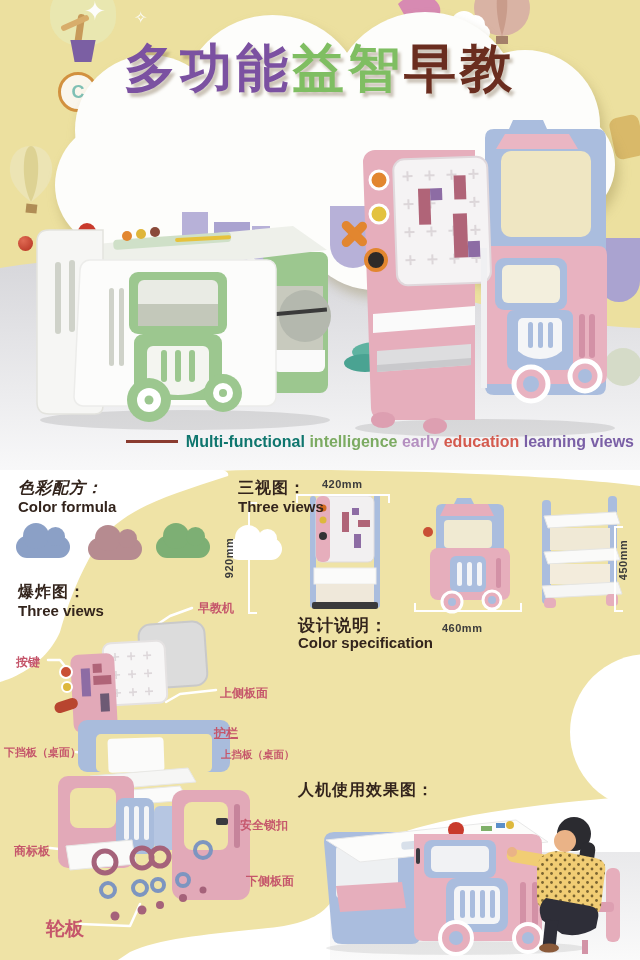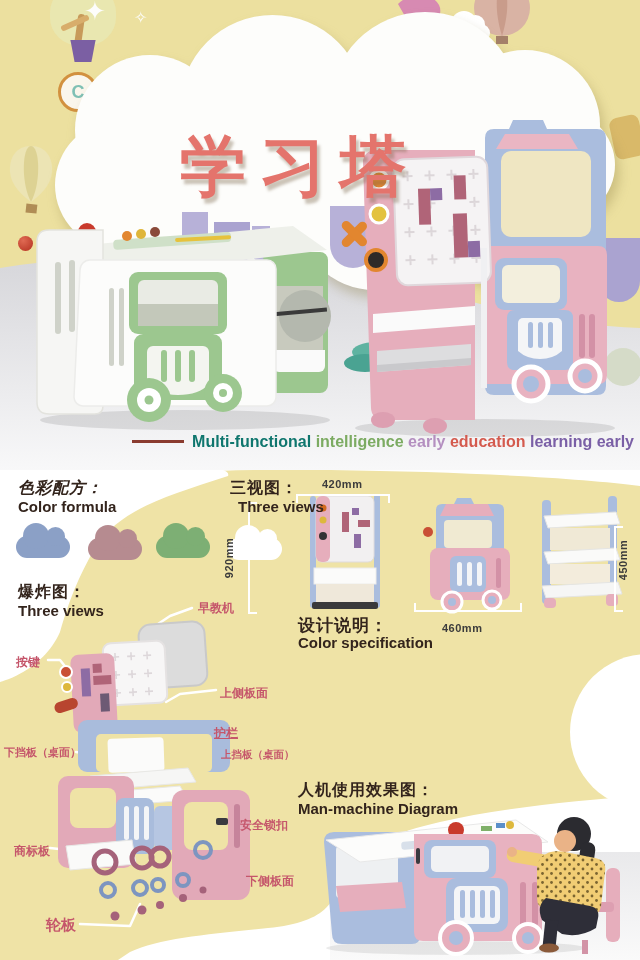--- a/index.html
+++ b/index.html
@@ -128,21 +128,23 @@
     <div class="drip" style="left:330px;top:206px;width:46px;height:62px;"></div>
     <div class="drip" style="left:598px;top:238px;width:42px;height:64px;background:#aaa3d0;"></div>
     <svg class="deco" style="left:336px;top:216px;z-index:5;" width="36" height="36" viewBox="0 0 36 36">
       <rect x="14" y="2" width="9" height="32" rx="4.5" fill="#e2862f" transform="rotate(45 18 18)"></rect>
       <rect x="14" y="2" width="9" height="32" rx="4.5" fill="#e2862f" transform="rotate(-45 18 18)"></rect>
     </svg>
     <div class="deco" style="left:352px;top:342px;width:48px;height:20px;background:#5fb3a1;border-radius:50%;z-index:4;"></div>
     <div class="deco" style="left:344px;top:354px;width:42px;height:18px;background:#4aa392;border-radius:50%;z-index:4;"></div>
     <div class="deco" style="left:604px;top:348px;width:38px;height:38px;background:#d5dbc8;border-radius:50%;z-index:3;"></div>
 
-    <div class="title2">学习塔</div>
+    <div class="title1">
+      <span class="t-purple">多功能</span><span class="t-green">益智</span><span class="t-brown">早教</span>
+    </div>
 
     <svg class="product" style="left:25px;top:200px;" width="310" height="235" viewBox="0 0 310 235">
       <ellipse cx="160" cy="220" rx="145" ry="10" fill="rgba(0,0,0,0.10)"></ellipse>
 
       <path d="M238 52 h57 a8 8 0 0 1 8 8 v125 a8 8 0 0 1 -8 8 h-44 a8 8 0 0 1 -8 -8 z" fill="#9cc78f"></path>
       <rect x="248" y="86" width="50" height="64" fill="#c8cabe"></rect>
       <circle cx="280" cy="116" r="26" fill="#b4b8ae"></circle>
       <rect x="246" y="110" width="56" height="4" fill="#3a3a3a" transform="rotate(-5 274 112)"></rect>
       <path d="M248 150 h52 v16 a6 6 0 0 1 -6 6 h-40 a6 6 0 0 1 -6 -6 z" fill="#fafafa"></path>
 
@@ -228,21 +230,21 @@
       <rect x="146" y="130" width="6" height="140" fill="#f0f0f2"></rect>
       <ellipse cx="48" cy="302" rx="12" ry="8" fill="#dd9fb1"></ellipse>
       <ellipse cx="100" cy="308" rx="12" ry="8" fill="#dd9fb1"></ellipse>
     </svg>
 
     <div class="subtitle">
       <span class="dash"></span><span class="s1">Multi-functional</span>
       <span class="s2">intelligence</span>
       <span class="s3">early</span>
       <span class="s4">education</span>
-      <span class="s5">learning early</span>
+      <span class="s5">learning views</span>
     </div>
   </div>
 
   <div class="info">
 
     <svg class="info-bg" viewBox="0 0 640 490">
       <path d="M0 24 C90 6 200 -2 330 0 C470 2 580 8 640 16 L640 326 C580 330 500 338 440 352 C396 362 362 376 344 398 C336 430 330 452 268 458 C210 464 160 468 130 482 L118 490 L0 490 Z" fill="#efe3a6"></path>
       <path d="M0 -5 C120 -5 235 -10 228 6 C160 28 120 40 95 78 C78 108 70 128 60 162 C42 202 0 212 0 212 Z" fill="#ffffff"></path>
       <circle cx="648" cy="262" r="78" fill="#ffffff"></circle>
       <defs>
@@ -257,21 +259,21 @@
     <div class="zh-h" style="left:18px;top:8px;font-style:italic;">色彩配方：</div>
     <div class="en-h" style="left:18px;top:28px;">Color formula</div>
     <div class="cloudsw c-blue" style="left:16px;top:66px;"></div>
     <div class="cloudsw c-mauve" style="left:88px;top:68px;"></div>
     <div class="cloudsw c-green" style="left:156px;top:66px;"></div>
     <div class="cloudsw c-white" style="left:228px;top:68px;"></div>
 
     <div class="zh-h" style="left:18px;top:112px;">爆炸图：</div>
     <div class="en-h" style="left:18px;top:132px;">Three views</div>
 
-    <div class="zh-h" style="left:230px;top:8px;">三视图：</div>
+    <div class="zh-h" style="left:238px;top:8px;">三视图：</div>
     <div class="en-h" style="left:238px;top:28px;">Three views</div>
     <div class="dim" style="left:322px;top:8px;">420mm</div>
     <div class="brkt-h down" style="left:296px;top:24px;width:94px;"></div>
     <div class="dim vtext" style="left:204px;top:82px;width:50px;text-align:center;">920mm</div>
     <div class="brkt-v" style="left:248px;top:32px;height:112px;"></div>
     <div class="dim" style="left:442px;top:152px;">460mm</div>
     <div class="brkt-h up" style="left:414px;top:140px;width:108px;"></div>
     <div class="dim vtext" style="left:598px;top:84px;width:50px;text-align:center;">450mm</div>
     <div class="brkt-v" style="left:614px;top:56px;height:86px;"></div>
 
@@ -398,27 +400,26 @@
 
     <div class="plabel" style="left:198px;top:130px;">早教机</div>
     <div class="plabel" style="left:16px;top:184px;">按键</div>
     <div class="plabel" style="left:220px;top:215px;">上侧板面</div>
     <div class="plabel" style="left:214px;top:255px;text-decoration:underline;">护栏</div>
     <div class="plabel" style="left:221px;top:278px;font-size:10.5px;">上挡板（桌面）</div>
     <div class="plabel" style="left:4px;top:275px;font-size:11px;">下挡板（桌面）</div>
     <div class="plabel" style="left:240px;top:347px;">安全锁扣</div>
     <div class="plabel" style="left:14px;top:373px;">商标板</div>
     <div class="plabel" style="left:246px;top:403px;text-align:right;">下侧板面</div>
-    <div class="plabel" style="left:46px;top:446px;font-size:15px;font-family:Liberation Serif, serif;">轮板</div>
+    <div class="plabel" style="left:46px;top:446px;font-size:19px;font-family:Liberation Serif, serif;">轮板</div>
 
     <div class="zh-h" style="left:298px;top:144px;font-size:17px;">设计说明：</div>
     <div class="en-h" style="left:298px;top:164px;">Color specification</div>
 
     <div class="zh-h" style="left:298px;top:310px;">人机使用效果图：</div>
-    <div class="en-h" style="left:298px;top:330px;">Man-machine Diagram</div>
     <svg class="views" style="left:306px;top:320px;" width="332" height="168" viewBox="0 0 332 168">
       <defs>
         <pattern id="pd2" width="9" height="9" patternUnits="userSpaceOnUse">
           <circle cx="2.5" cy="2.5" r="1.4" fill="#7a6430"></circle>
             <circle cx="7" cy="7" r="1.4" fill="#7a6430"></circle>
         </pattern>
       </defs>
       <ellipse cx="150" cy="158" rx="130" ry="7" fill="rgba(0,0,0,0.08)"></ellipse>
 
       <path d="M18 52 q0 -10 10 -10 h78 q8 0 8 8 v96 q0 8 -8 8 h-70 q-10 0 -10 -10 l-8 -92 z" fill="#aabdde"></path>

